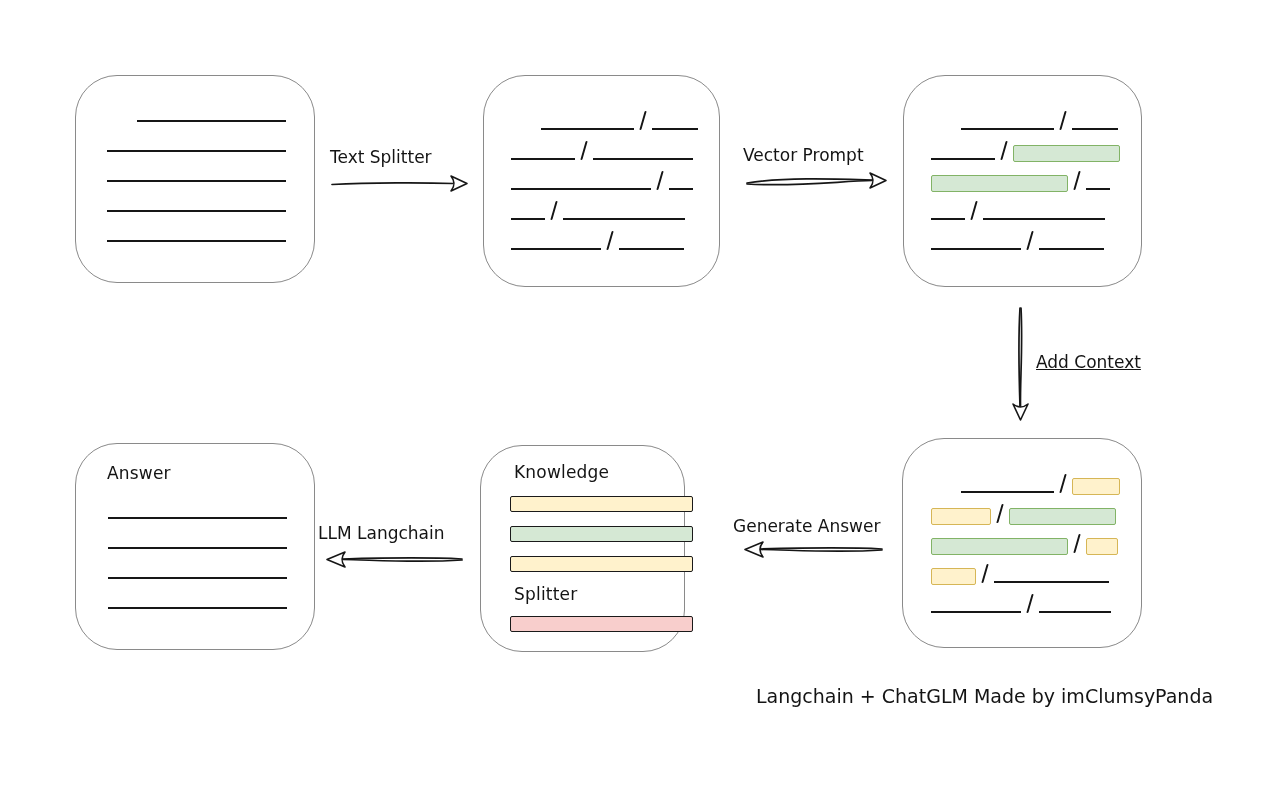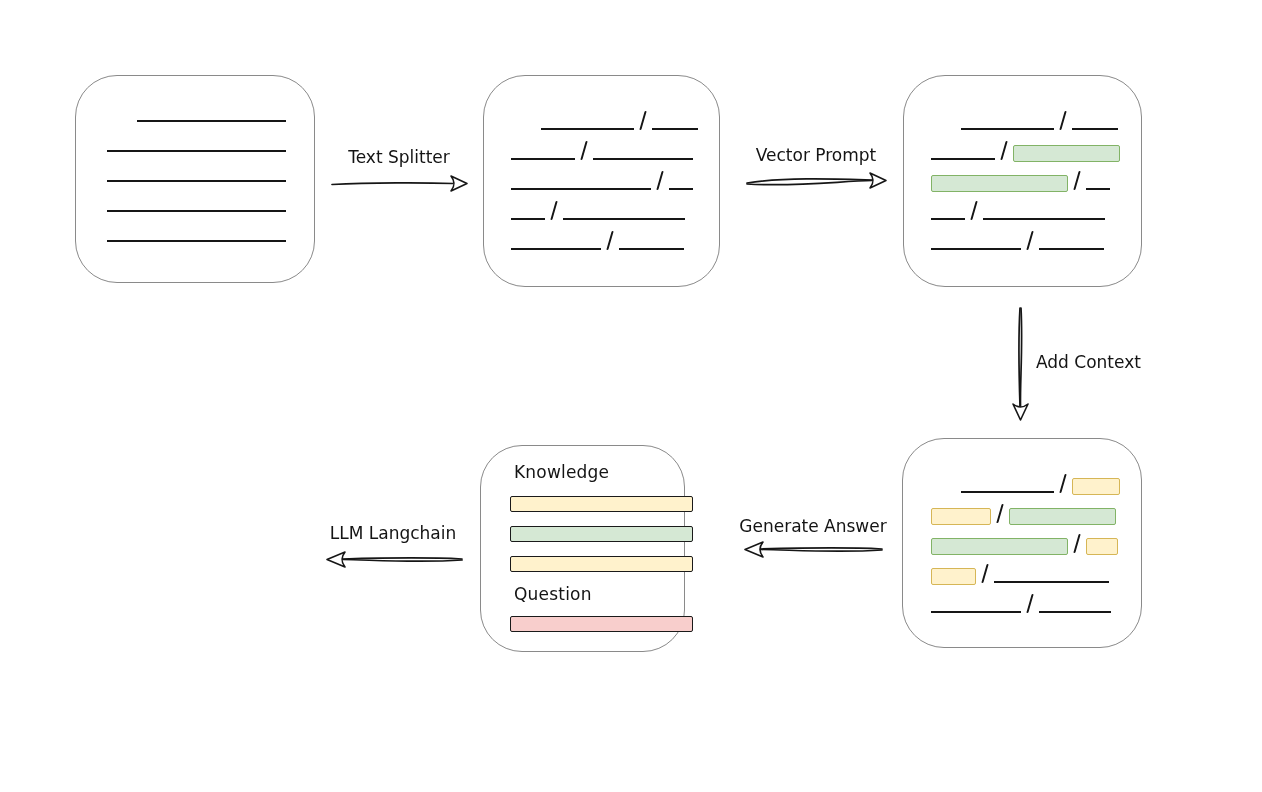--- a/index.html
+++ b/index.html
@@ -38,21 +38,21 @@
   .bars .bar + .bar{margin-top:14px;}
   #knowledge-bars{position:absolute;left:29px;top:50px;}
   #question-bars{position:absolute;left:29px;top:170px;}
 
   
   .arrow{position:absolute;}
   .arrow path{stroke:var(--ink,#161616);stroke-width:1.7;fill:none;
               stroke-linecap:round;stroke-linejoin:round;}
   .arrow path.head{fill:#ffffff;stroke-width:1.6;}
   .arrow-label{position:absolute;font-size:17px;color:#141414;white-space:nowrap;
-               text-align:center;}
+               text-align:left;}
   .caption{position:absolute;font-size:19px;color:#141414;text-align:center;
            white-space:nowrap;}
 </style>
 </head>
 <body>
 
 <div class="canvas">
 
   <div class="node" style="left:75px;top:75px;width:240px;height:208px;">
     <div class="dlines" id="doc-lines">
@@ -157,55 +157,65 @@
       </div>
   </div>
 
   <div class="node" style="left:480px;top:445px;width:205px;height:207px;">
     <div class="node-label" style="left:33px;top:16px;">Knowledge</div>
     <div class="bars" id="knowledge-bars">
         <div class="bar chunk-yellow"></div>
         <div class="bar chunk-green"></div>
         <div class="bar chunk-yellow"></div>
       </div>
-    <div class="node-label" style="left:33px;top:138px;">Question</div>
+    <div class="node-label" style="left:33px;top:138px;">Splitter</div>
     <div class="bars" id="question-bars">
         <div class="bar chunk-red"></div>
       </div>
   </div>
 
+  <div class="node" style="left:75px;top:443px;width:240px;height:207px;">
+    <div class="node-label" style="left:31px;top:19px;">Answer</div>
+    <div class="dlines" id="answer-lines">
+        <div class="dline" style="margin-left: 0px; width: 179px;"></div>
+        <div class="dline" style="margin-left: 0px; width: 179px;"></div>
+        <div class="dline" style="margin-left: 0px; width: 179px;"></div>
+        <div class="dline" style="margin-left: 0px; width: 179px;"></div>
+      </div>
+  </div>
 
   <div class="arrow-label" style="left:330px;top:147px;width:138px;">Text Splitter</div>
   <svg class="arrow" style="left:330px;top:170px;" width="140" height="27">
     <path d="M2,14.5 C40,12.5 95,12.5 123,13.5"></path>
     <path class="head" d="M121,6 L137,13.5 L121,21 Q127,13.5 121,6 Z"></path>
   </svg>
 
   <div class="arrow-label" style="left:743px;top:145px;width:146px;">Vector Prompt</div>
   <svg class="arrow" style="left:745px;top:167px;" width="144" height="27">
     <path d="M2,16 C40,10 92,12 127,13"></path>
     <path d="M2,17 C52,20 96,14 127,13.5"></path>
     <path class="head" d="M125,6 L141,13.5 L125,21 Q131,13.5 125,6 Z"></path>
   </svg>
 
-  <div class="arrow-label" style="left:1036px;top:352px;text-align:left;">Add Context</div>
+  <div class="arrow-label" style="left:1036px;top:352px;text-align:left;text-decoration:underline;">Add Context</div>
   <svg class="arrow" style="left:1008px;top:306px;" width="26" height="118">
     <path d="M12,2 C10,35 11,70 12,100"></path>
     <path d="M13,2 C15,40 12,75 12.5,100"></path>
     <path class="head" d="M5,98 L12.5,114 L20,98 Q12.5,104 5,98 Z"></path>
   </svg>
 
   <div class="arrow-label" style="left:733px;top:516px;width:160px;">Generate Answer</div>
   <svg class="arrow" style="left:742px;top:536px;" width="142" height="27">
     <path d="M140,13 C100,11 58,12 19,13"></path>
     <path d="M140,14 C95,17 52,14 19,13.5"></path>
     <path class="head" d="M21,6 L3,13.5 L21,21 Q15,13.5 21,6 Z"></path>
   </svg>
 
   <div class="arrow-label" style="left:318px;top:523px;width:150px;">LLM Langchain</div>
   <svg class="arrow" style="left:324px;top:546px;" width="140" height="27">
     <path d="M138,13 C98,11 56,12 19,13"></path>
     <path d="M138,14 C93,17 50,14 19,13.5"></path>
     <path class="head" d="M21,6 L3,13.5 L21,21 Q15,13.5 21,6 Z"></path>
   </svg>
 
+  <div class="caption" style="left:756px;top:685px;width:442px;">Langchain + ChatGLM Made by imClumsyPanda</div>
 
 </div>
 
 </body></html>

